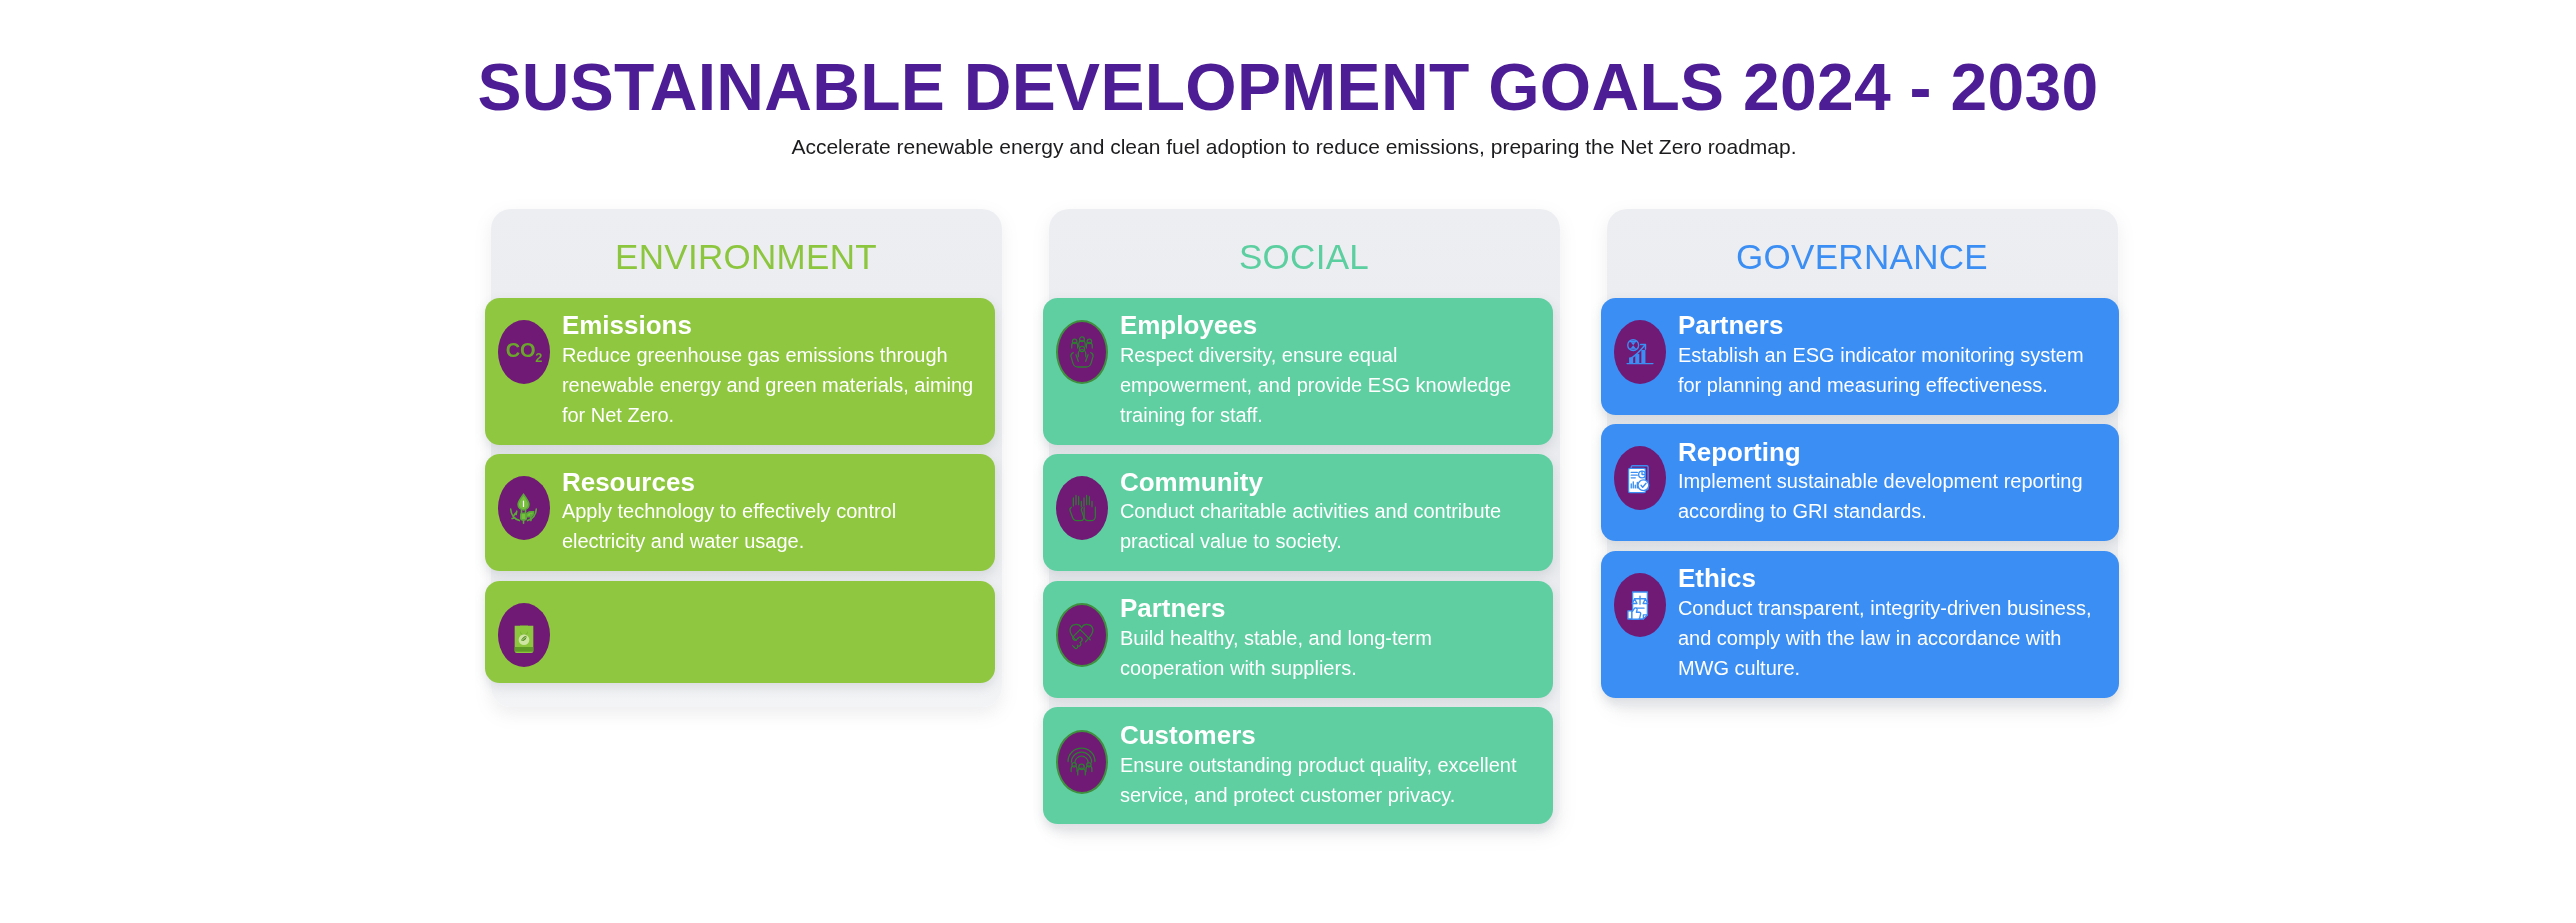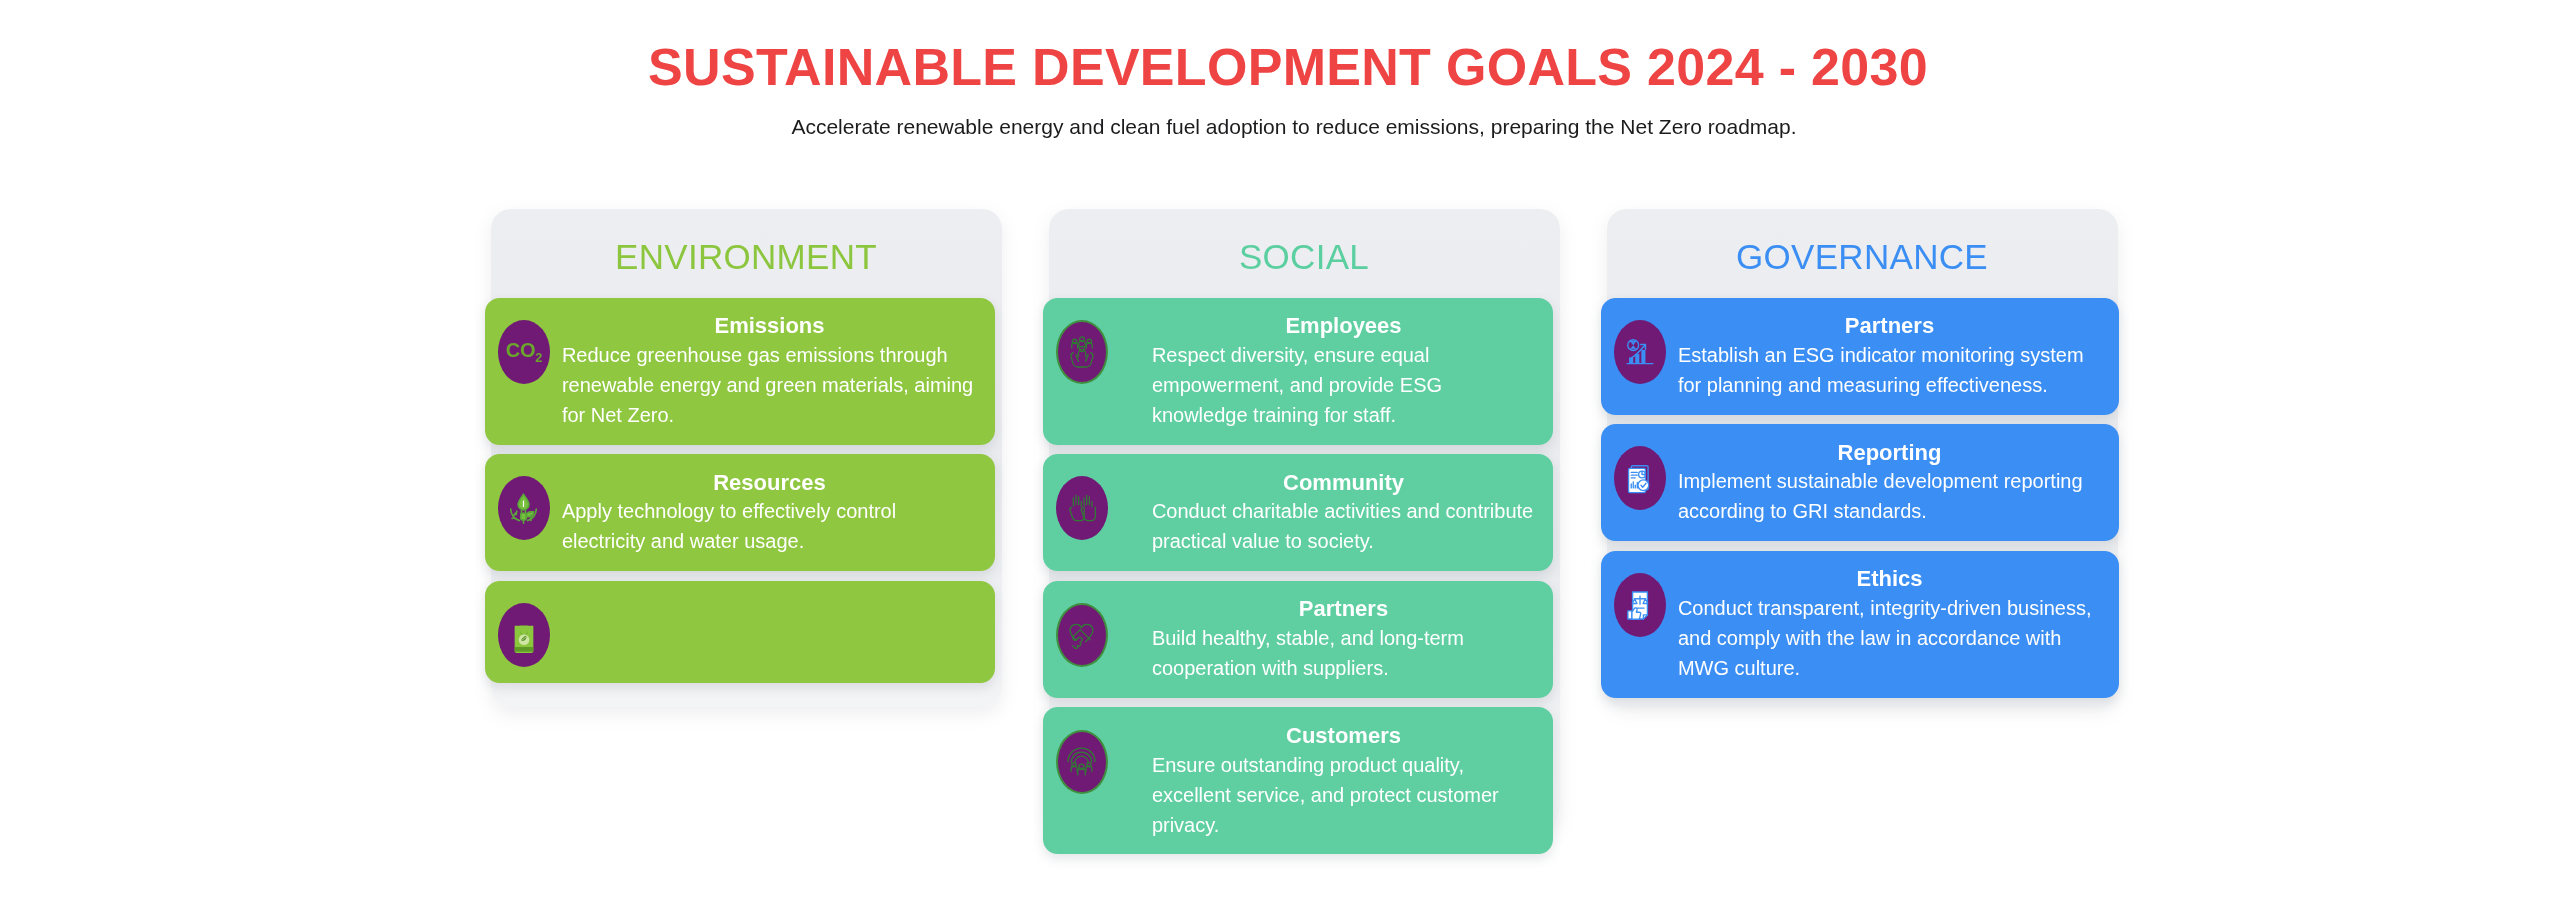--- a/index.html
+++ b/index.html
@@ -14,26 +14,26 @@
   .page {
     position: relative;
     width: 2576px;
     height: 923px;
     background: #ffffff;
   }
 
   
   .header { position: absolute; top: 0; left: 0; width: 2576px; text-align: center; }
   .main-title {
-    margin-top: 36px;
-    font-size: 52px;
+    margin-top: 56px;
+    font-size: 66px;
     line-height: 62px;
     font-weight: 800;
     letter-spacing: 0.3px;
-    color: #ef4444;
+    color: #4c1d95;
     font-family: "Liberation Sans", sans-serif;
   }
   .subtitle {
     margin-top: 14.8px;
     font-size: 21px;
     line-height: 27px;
     font-weight: 400;
     color: #1c1c1e;
     padding-left: 12px;
   }
@@ -84,21 +84,21 @@
 
   .card {
     display: flex;
     align-items: flex-start;
     border-radius: 14.8px;
     padding: 13.4px 17.4px 14.8px 13.4px;
     color: #ffffff;
     box-shadow: 0 4.7px 10.7px rgba(90,100,110,0.16);
   }
   .card.env { background: #8fc740; width: 510px; }
-  .card.soc { background: #5fcfa2; width: 510px; gap: 32px; }
+  .card.soc { background: #5fcfa2; width: 510px; }
   .card.gov { background: #3b8ef3; width: 518px; }
 
   .card-icon {
     flex: 0 0 auto;
     width: 52px;
     height: 66px;
     margin-right: 12px;
     margin-top: 8px;
     display: flex;
     align-items: center;
@@ -120,25 +120,24 @@
     font-size: 20px;
     font-weight: 800;
     color: #6aa62c;
     letter-spacing: -0.3px;
     font-family: "Liberation Sans", sans-serif;
   }
   .co2-text sub { font-size: 12.7px; }
 
   .card-body { flex: 1 1 auto; padding-top: 1.3px; }
   .card-title {
-    font-size: 22px;
+    font-size: 26px;
     line-height: 27px;
     font-weight: 700;
     margin-bottom: 0.7px;
-    text-align: center;
   }
   .card-desc {
     font-size: 20px;
     line-height: 30px;
     font-weight: 400;
   }
 </style>
 </head>
 <body>
 

